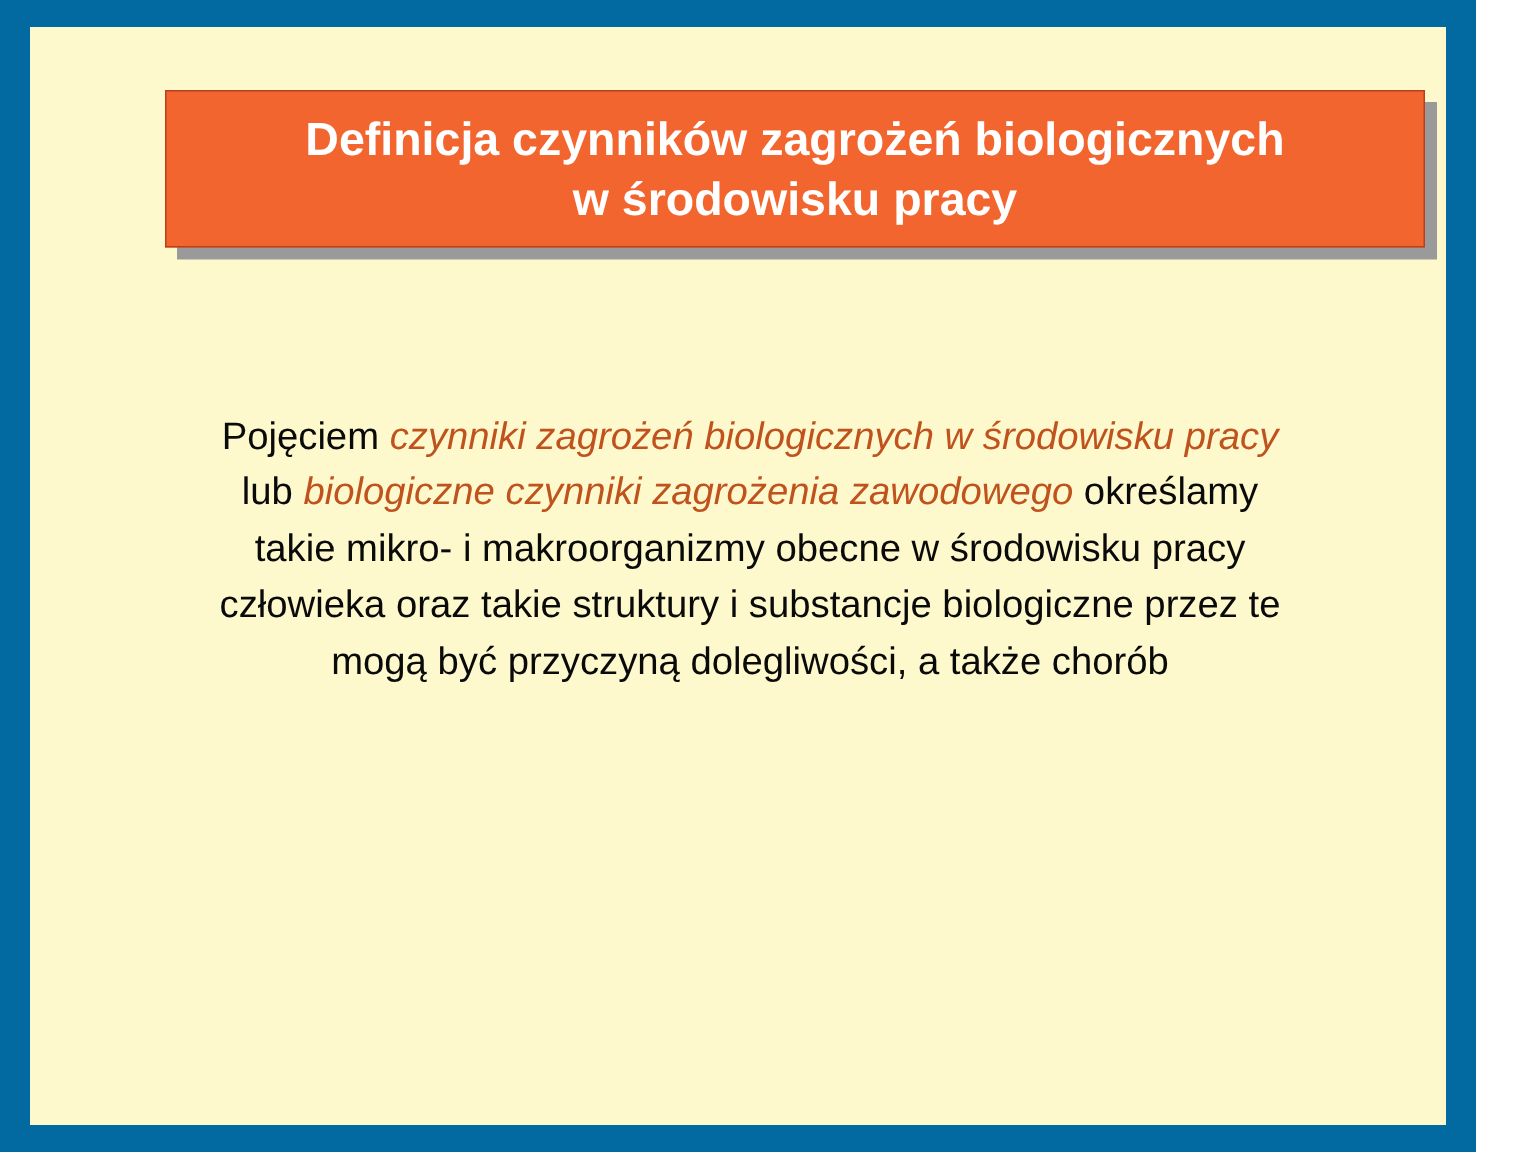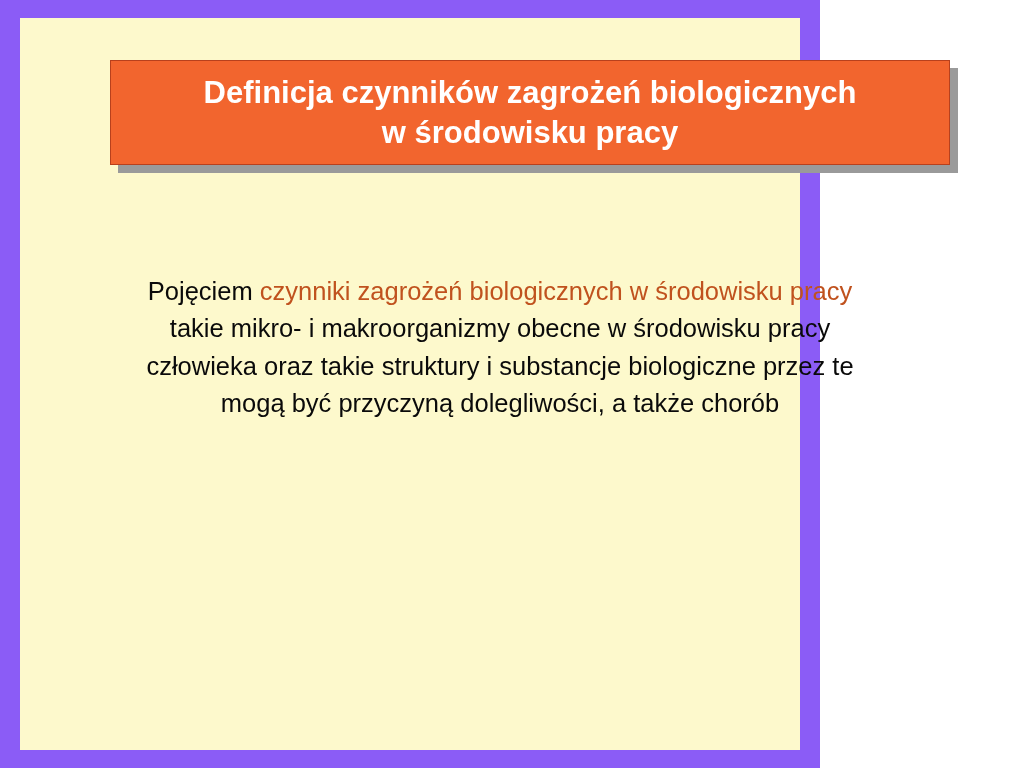--- a/index.html
+++ b/index.html
@@ -7,24 +7,24 @@
     padding: 0;
   }
   body {
     width: 1024px;
     height: 768px;
     overflow: hidden;
     font-family: "Liberation Sans", sans-serif;
   }
   .slide {
     position: relative;
-    width: 820px;
+    width: 984px;
     height: 768px;
     box-sizing: border-box;
-    background: #8b5cf6;
+    background: #0369a1;
     padding: 18px 20px 18px 20px;
   }
   .slide-inner {
     position: relative;
     width: 100%;
     height: 100%;
     background: #fdf9cc;
     box-sizing: border-box;
   }
   .title-shadow {
@@ -62,20 +62,21 @@
     left: 50px;
     top: 255px;
     width: 860px;
     text-align: center;
     font-size: 25.5px;
     line-height: 1.47;
     color: #0a0a0a;
   }
   .body-block .em {
     color: #c0521e;
+    font-style: italic;
   }
   .line {
     display: block;
     white-space: nowrap;
   }
 </style>
 </head>
 <body>
 
 <div class="slide">
@@ -83,19 +84,20 @@
 
     <div class="title-shadow"></div>
 
     <div class="title-box">
       <div class="title-text">Definicja czynników zagrożeń biologicznych
 w środowisku pracy</div>
     </div>
 
     <div class="body-block">
         <span class="line"><span>Pojęciem </span><span class="em">czynniki zagrożeń biologicznych w środowisku pracy</span></span>
+        <span class="line"><span>lub </span><span class="em">biologiczne czynniki zagrożenia zawodowego</span><span> określamy</span></span>
         <span class="line"><span>takie mikro- i makroorganizmy obecne w środowisku pracy</span></span>
         <span class="line"><span>człowieka oraz takie struktury i substancje biologiczne przez te</span></span>
         <span class="line"><span>mogą być przyczyną dolegliwości, a także chorób</span></span>
       </div>
 
   </div>
 </div>
 
 </body></html>

